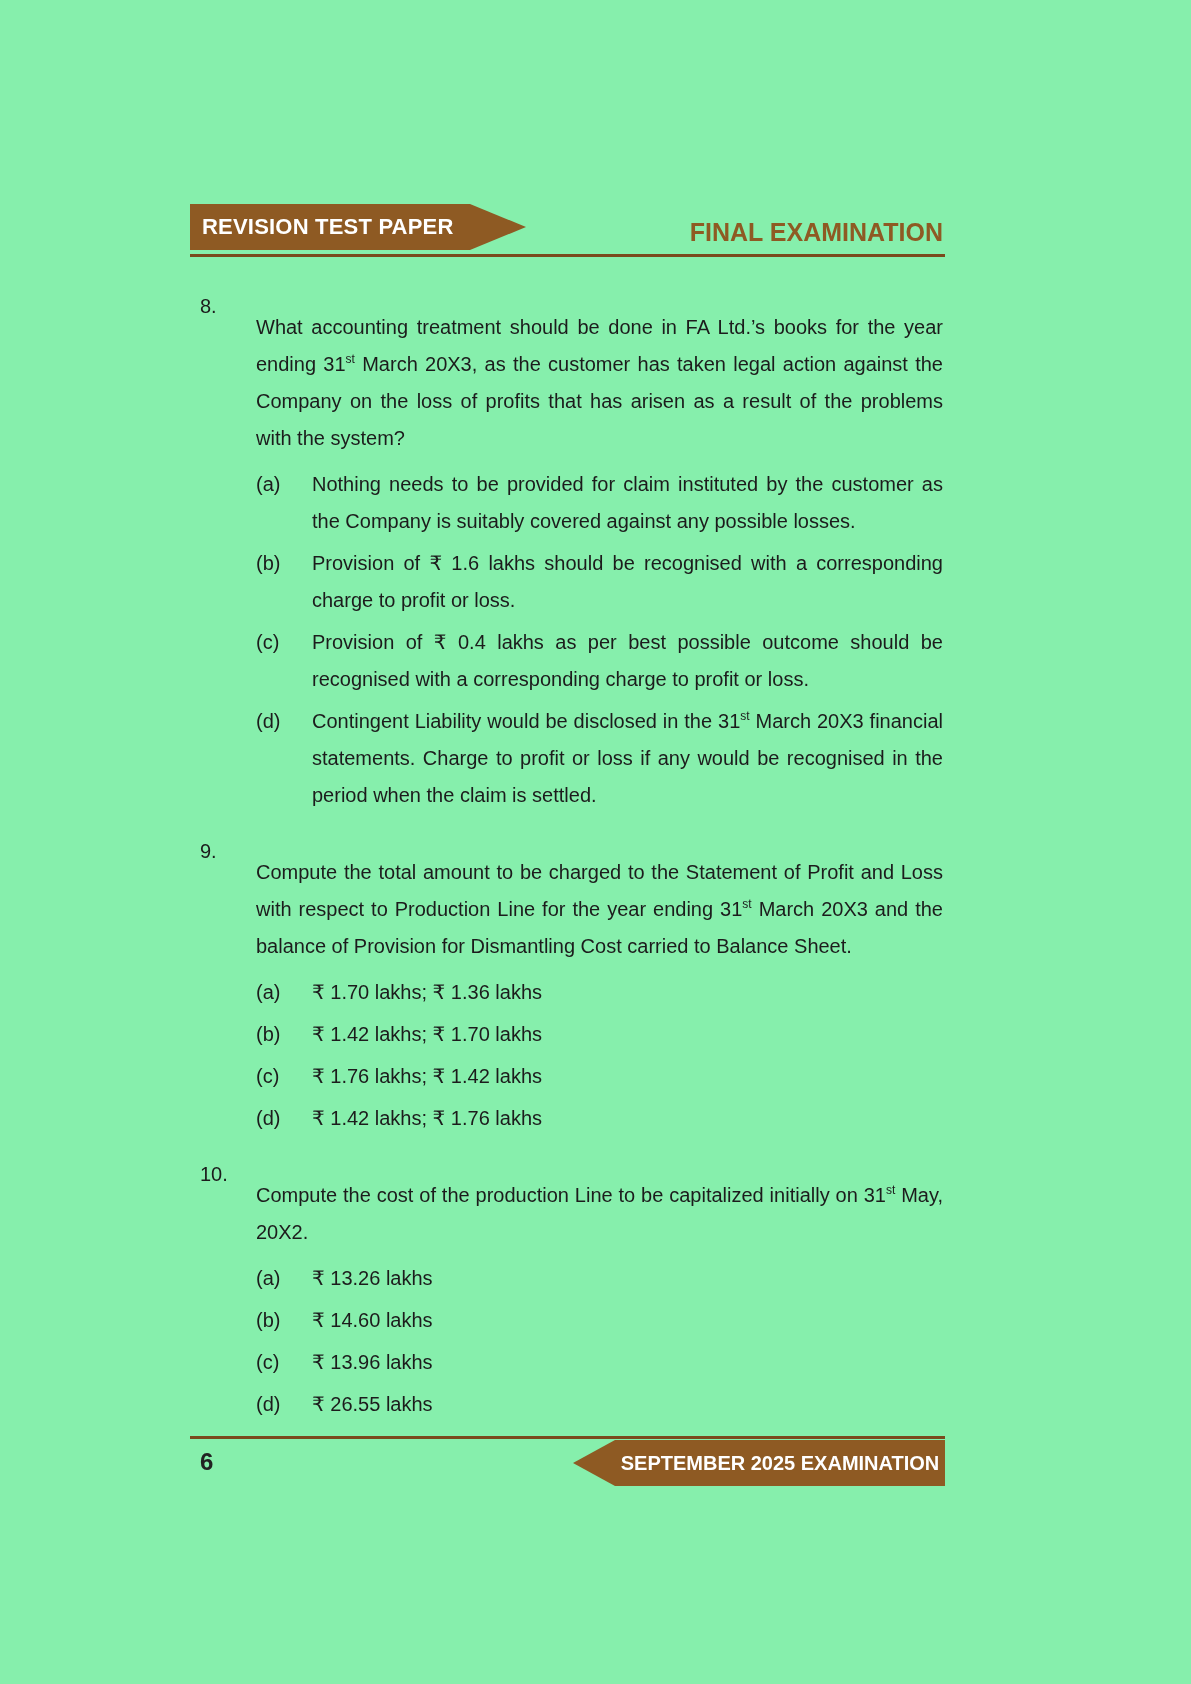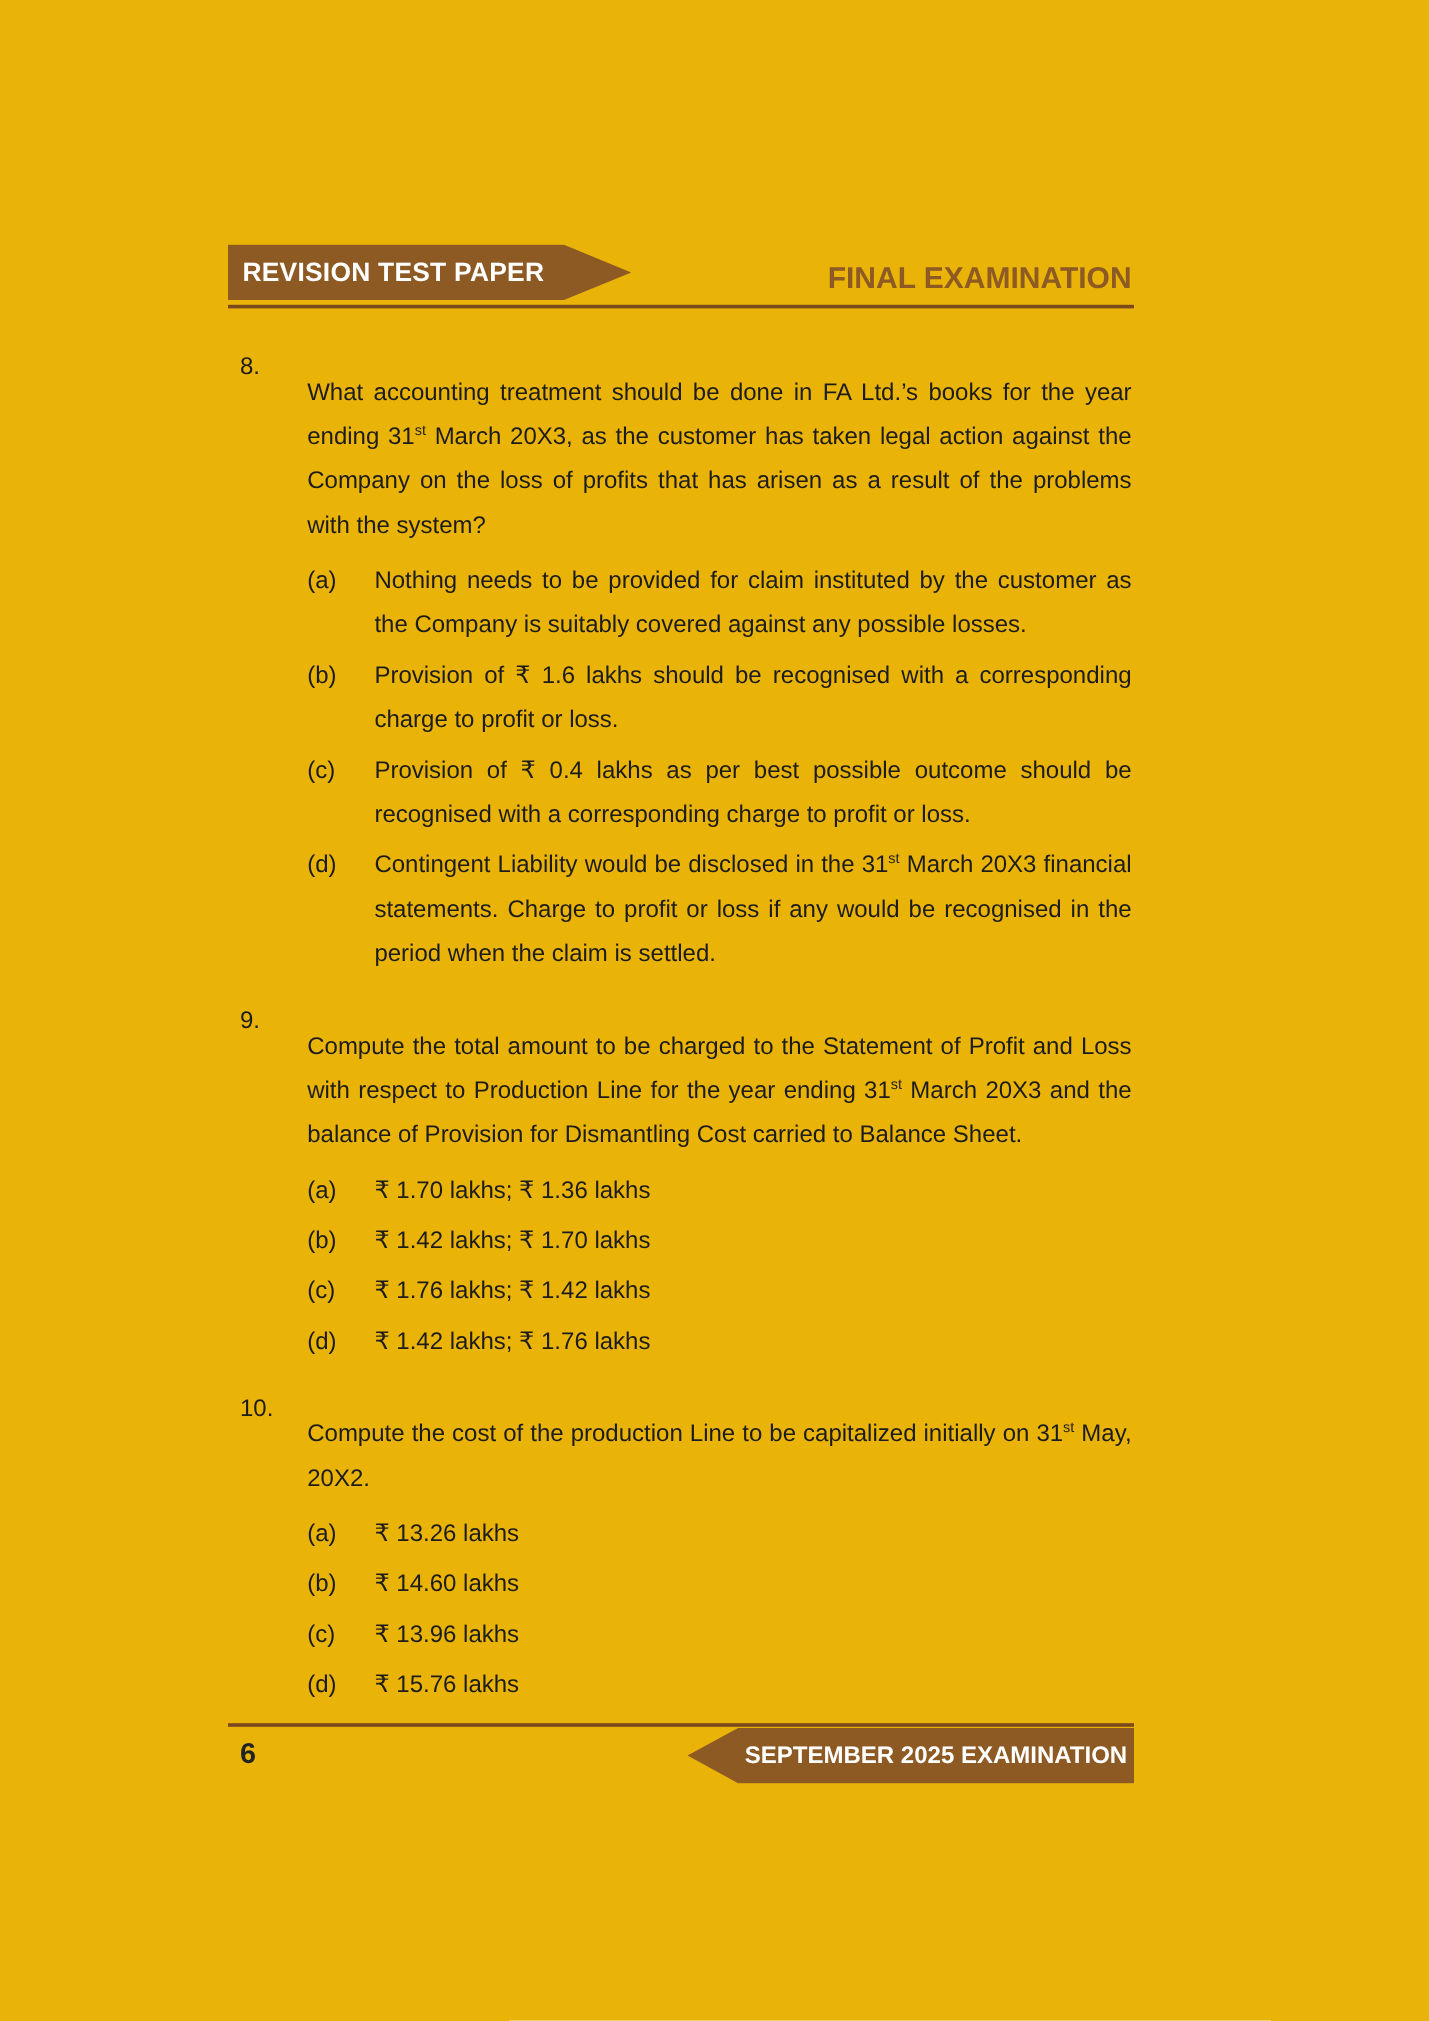--- a/index.html
+++ b/index.html
@@ -4,21 +4,21 @@
 <style>
   html, body {
     margin: 0;
     padding: 0;
     background: #ffffff;
   }
   .page {
     position: relative;
     width: 1191px;
     height: 1684px;
-    background: #eab308;
+    background: #86efac;
     font-family: "Liberation Sans", "DejaVu Sans", sans-serif;
     color: #1c1c1c;
     overflow: hidden;
   }
 
   
   .header {
     position: absolute;
     top: 204px;
     left: 190px;
@@ -233,21 +233,21 @@
           <p class="opt-text"><span>₹ 14.60 lakhs</span></p>
         </div>
 
         <div class="option">
           <span class="opt-label">(c)</span>
           <p class="opt-text"><span>₹ 13.96 lakhs</span></p>
         </div>
 
         <div class="option">
           <span class="opt-label">(d)</span>
-          <p class="opt-text"><span>₹ 15.76 lakhs</span></p>
+          <p class="opt-text"><span>₹ 26.55 lakhs</span></p>
         </div>
       </div>
     </div>
 
   </div>
 
   <div class="footer">
     <div class="footer-line"></div>
     <div class="page-num">6</div>
     <div class="footer-banner">

